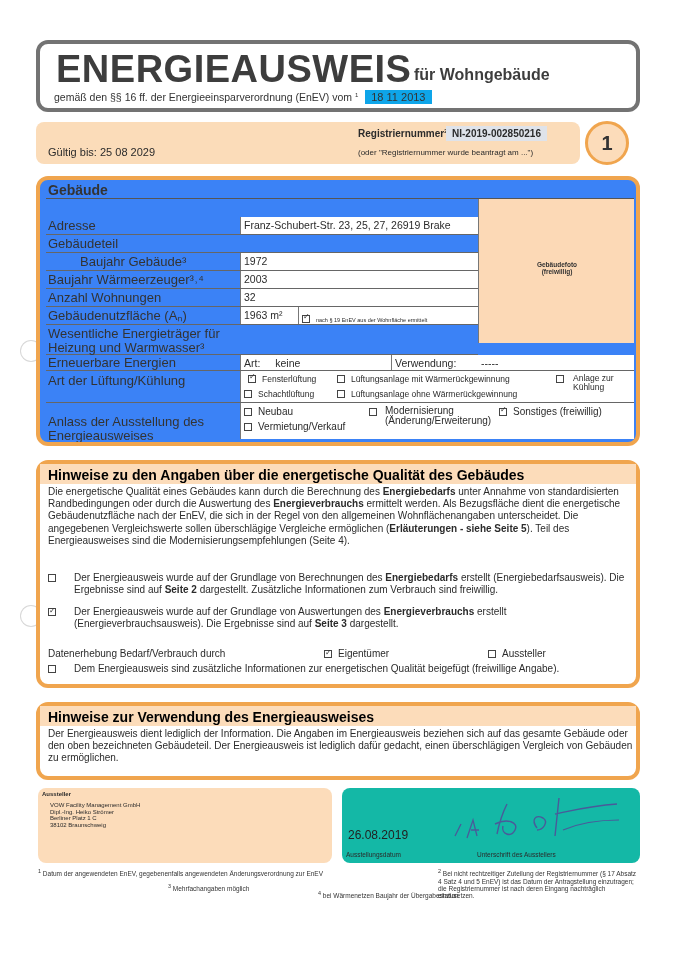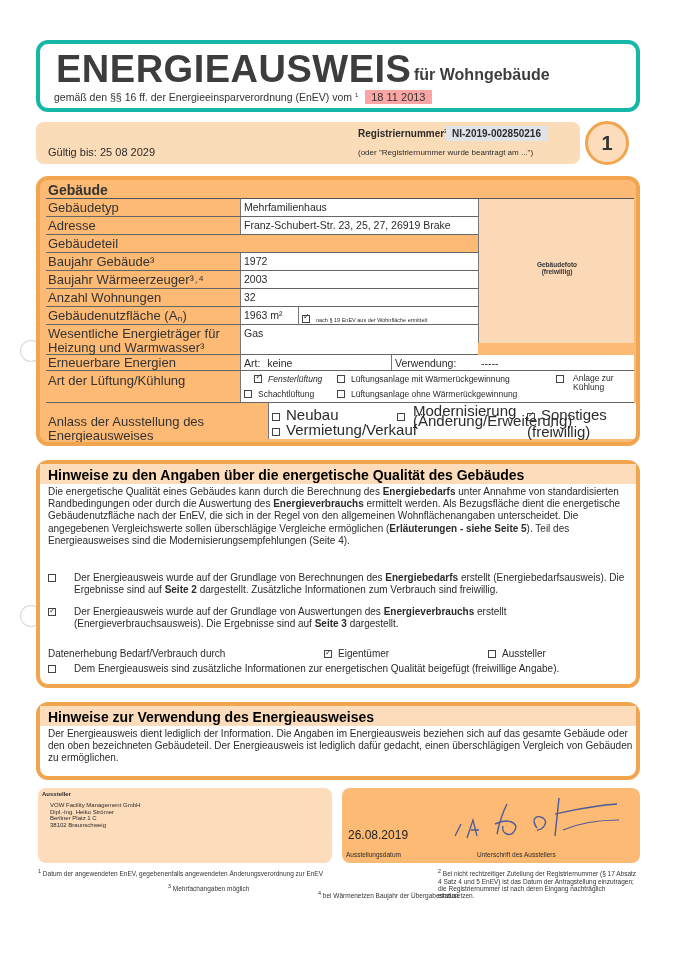--- a/index.html
+++ b/index.html
@@ -2,35 +2,35 @@
 <html><head>
 <meta charset="utf-8">
 <style>
   * { box-sizing: border-box; margin: 0; padding: 0; }
   html, body { width: 679px; height: 960px; background: #ffffff; overflow: hidden; }
   body { position: relative; font-family: "Liberation Sans", sans-serif; color: #2b2b2b; }
 
   .abs { position: absolute; }
 
   
-  .title-box { left: 36px; top: 40px; width: 604px; height: 72px; border: 4px solid #14b8a6; border-radius: 12px; background: #fff; }
+  .title-box { left: 36px; top: 40px; width: 604px; height: 72px; border: 4px solid #737373; border-radius: 12px; background: #fff; }
   .title-main { left: 16px; top: 4px; font-size: 38px; font-weight: bold; color: #3d3d3d; letter-spacing: 0.5px; }
   .title-sub { left: 374px; top: 22px; font-size: 16px; font-weight: bold; color: #3d3d3d; }
   .title-line { left: 14px; top: 47px; font-size: 10.5px; color: #333; }
-  .date-hl { background: #fca5a5; padding: 1px 6px; margin-left: 4px; font-size: 11px; }
+  .date-hl { background: #0ea5e9; padding: 1px 6px; margin-left: 4px; font-size: 11px; }
 
   .valid-box { left: 36px; top: 122px; width: 544px; height: 42px; background: #fbdcb9; border-radius: 8px; }
   .valid-text { left: 12px; top: 24px; font-size: 11px; }
   .reg-label { left: 322px; top: 6px; font-size: 10px; font-weight: bold; }
   .reg-value { left: 410px; top: 4px; font-size: 10px; font-weight: bold; background: #dfe3ea; padding: 2px 6px; }
   .reg-note { left: 322px; top: 26px; font-size: 8px; }
   .page-num { left: 585px; top: 121px; width: 44px; height: 44px; border-radius: 50%; border: 3px solid #f0a54e; background: #fcdcba; font-size: 20px; font-weight: bold; text-align: center; line-height: 38px; color: #333; }
 
   
-  .geb-box { left: 36px; top: 176px; width: 604px; height: 270px; border: 4px solid #f0a54e; border-radius: 12px; background: #fdba74; overflow: hidden; }
+  .geb-box { left: 36px; top: 176px; width: 604px; height: 270px; border: 4px solid #f0a54e; border-radius: 12px; background: #3b82f6; overflow: hidden; }
   .geb-head { left: 8px; top: 2px; font-size: 14px; font-weight: bold; color: #333; }
   .geb-headline { left: 6px; top: 18px; width: 588px; height: 1px; background: #555; }
   .row { position: absolute; left: 6px; width: 432px; border-bottom: 1px solid #666; }
   .row .lbl { position: absolute; left: 2px; font-size: 13px; color: #333; line-height: 14px; }
   .row .val { position: absolute; left: 194px; top: 0; height: 100%; background: #fff; width: 238px; border-left: 1px solid #777; font-size: 10.5px; padding-left: 3px; padding-top: 2px; }
   .photo { left: 438px; top: 19px; width: 156px; height: 144px; background: #fcd9b6; border-left: 1px solid #777; }
   .photo-text { left: 0; width: 156px; top: 62px; text-align: center; font-size: 6.5px; font-weight: bold; color: #333; }
   .full-row .val { width: 394px; }
   .cb { display: inline-block; width: 8px; height: 8px; border: 1px solid #444; margin-right: 6px; vertical-align: -1px; position: relative; }
   .cb.checked::after { content: "✓"; position: absolute; left: 0; top: -4px; font-size: 8px; color: #333; }
@@ -44,21 +44,21 @@
   .para { left: 8px; font-size: 10px; line-height: 12.2px; color: #2b2b2b; }
   .para b { font-weight: bold; }
   .opt { left: 8px; font-size: 10px; line-height: 12.2px; }
   .opt .txt { position: absolute; left: 26px; top: 0; width: 560px; }
 
   
   .hin2 { left: 36px; top: 702px; width: 604px; height: 78px; border: 4px solid #f0a54e; border-radius: 12px; background: #fff; }
 
   
   .aus1 { left: 38px; top: 788px; width: 294px; height: 75px; background: #fcdcba; border-radius: 8px; }
-  .aus2 { left: 342px; top: 788px; width: 298px; height: 75px; background: #fdba74; border-radius: 8px; }
+  .aus2 { left: 342px; top: 788px; width: 298px; height: 75px; background: #14b8a6; border-radius: 8px; }
   .aus-label { left: 4px; top: 3px; font-size: 6px; font-weight: bold; }
   .aus-lines { left: 12px; top: 14px; font-size: 6px; line-height: 6.6px; }
   .aus-date { left: 6px; top: 40px; font-size: 12px; color: #222; }
   .aus-date-label { left: 4px; top: 63px; font-size: 6.5px; }
   .aus-sig-label { left: 135px; top: 63px; font-size: 6.5px; }
   .signature { left: 95px; top: 6px; width: 190px; height: 52px; }
 
   .foot { left: 38px; top: 868px; width: 600px; font-size: 6.5px; line-height: 7.4px; color: #333; }
   .foot .r { position: absolute; left: 400px; top: 0; width: 200px; }
 
@@ -90,33 +90,29 @@
   </div>
   <div class="abs reg-value">NI-2019-002850216</div>
   <div class="abs reg-note">(oder "Registriernummer wurde beantragt am ...")</div>
 </div>
 <div class="abs page-num">1</div>
 
 <div class="abs geb-box">
   <div class="abs geb-head">Gebäude</div>
   <div class="abs geb-headline"></div>
 
-  <div class="row" style="top:19px;height:18px;">
-    <span class="lbl" style="top:2px;">Gebäudetyp</span>
-    <span class="val">Mehrfamilienhaus</span>
-  </div>
   <div class="row" style="top:37px;height:18px;">
     <span class="lbl" style="top:2px;">Adresse</span>
     <span class="val">Franz-Schubert-Str. 23, 25, 27, 26919 Brake</span>
   </div>
   <div class="row" style="top:55px;height:18px;">
     <span class="lbl" style="top:2px;">Gebäudeteil</span>
   </div>
   <div class="row" style="top:73px;height:18px;">
-    <span class="lbl" style="top:2px;">Baujahr Gebäude³</span>
+    <span class="lbl" style="top:2px;margin-left:32px;">Baujahr Gebäude³</span>
     <span class="val">1972</span>
   </div>
   <div class="row" style="top:91px;height:18px;">
     <span class="lbl" style="top:2px;">Baujahr Wärmeerzeuger³˒⁴</span>
     <span class="val">2003</span>
   </div>
   <div class="row" style="top:109px;height:18px;">
     <span class="lbl" style="top:2px;">Anzahl Wohnungen</span>
     <span class="val">32</span>
   </div>
@@ -125,59 +121,58 @@
     <span class="val" style="width:58px;">1963 m²</span>
     <span class="val" style="left:252px;width:180px;padding-top:5px;">
       <span class="cb checked"></span><span class="tiny">nach § 19 EnEV aus der Wohnfläche ermittelt</span>
     </span>
   </div>
   <div class="row" style="top:145px;height:30px;">
     <span class="lbl" style="top:2px;">
       <span>Wesentliche Energieträger für</span><br>
       <span>Heizung und Warmwasser³</span>
     </span>
-    <span class="val">Gas</span>
   </div>
 
   <div class="abs photo">
     <div class="abs photo-text">
       <span>Gebäudefoto</span><br>
       <span>(freiwillig)</span>
     </div>
   </div>
 
   <div class="row full-row" style="top:175px;height:16px;width:588px;">
     <span class="lbl" style="top:1px;">Erneuerbare Energien</span>
     <span class="val" style="padding-top:2px;">
       <span>Art:</span>
-      <span style="margin-left:4px;">keine</span>
+      <span style="margin-left:12px;">keine</span>
       <span style="position:absolute;left:150px;top:0;height:100%;border-left:1px solid #777;"></span>
       <span style="position:absolute;left:154px;top:2px;">Verwendung:</span>
       <span style="position:absolute;left:240px;top:2px;">-----</span>
     </span>
   </div>
 
   <div class="row full-row" style="top:191px;height:32px;width:588px;">
     <span class="lbl" style="top:3px;">Art der Lüftung/Kühlung</span>
     <span class="val small" style="font-size:8.5px;">
-      <span style="position:absolute;left:13px;top:3px;font-style:italic;"><span class="cb checked"></span><span>Fensterlüftung</span></span>
+      <span style="position:absolute;left:7px;top:3px;"><span class="cb checked"></span><span>Fensterlüftung</span></span>
       <span style="position:absolute;left:96px;top:3px;"><span class="cb"></span><span>Lüftungsanlage mit Wärmerückgewinnung</span></span>
       <span style="position:absolute;left:315px;top:3px;"><span class="cb"></span></span>
       <span style="position:absolute;left:332px;top:3px;line-height:9px;"><span>Anlage zur</span><br><span>Kühlung</span></span>
       <span style="position:absolute;left:3px;top:18px;"><span class="cb"></span><span>Schachtlüftung</span></span>
       <span style="position:absolute;left:96px;top:18px;"><span class="cb"></span><span>Lüftungsanlage ohne Wärmerückgewinnung</span></span>
     </span>
   </div>
 
   <div class="row full-row" style="top:223px;height:36px;width:588px;border-bottom:none;">
     <span class="lbl" style="top:12px;">
       <span>Anlass der Ausstellung des</span><br>
       <span>Energieausweises</span>
     </span>
-    <span class="val" style="font-size:15px;margin-left:28px;">
+    <span class="val" style="font-size:10px;">
       <span style="position:absolute;left:3px;top:3px;"><span class="cb"></span><span>Neubau</span></span>
       <span style="position:absolute;left:128px;top:3px;"><span class="cb"></span></span>
       <span style="position:absolute;left:144px;top:3px;line-height:10px;"><span>Modernisierung</span><br><span>(Änderung/Erweiterung)</span></span>
       <span style="position:absolute;left:258px;top:3px;"><span class="cb checked"></span><span>Sonstiges (freiwillig)</span></span>
       <span style="position:absolute;left:3px;top:18px;"><span class="cb"></span><span>Vermietung/Verkauf</span></span>
     </span>
   </div>
 </div>
 
 <div class="abs hin1">

